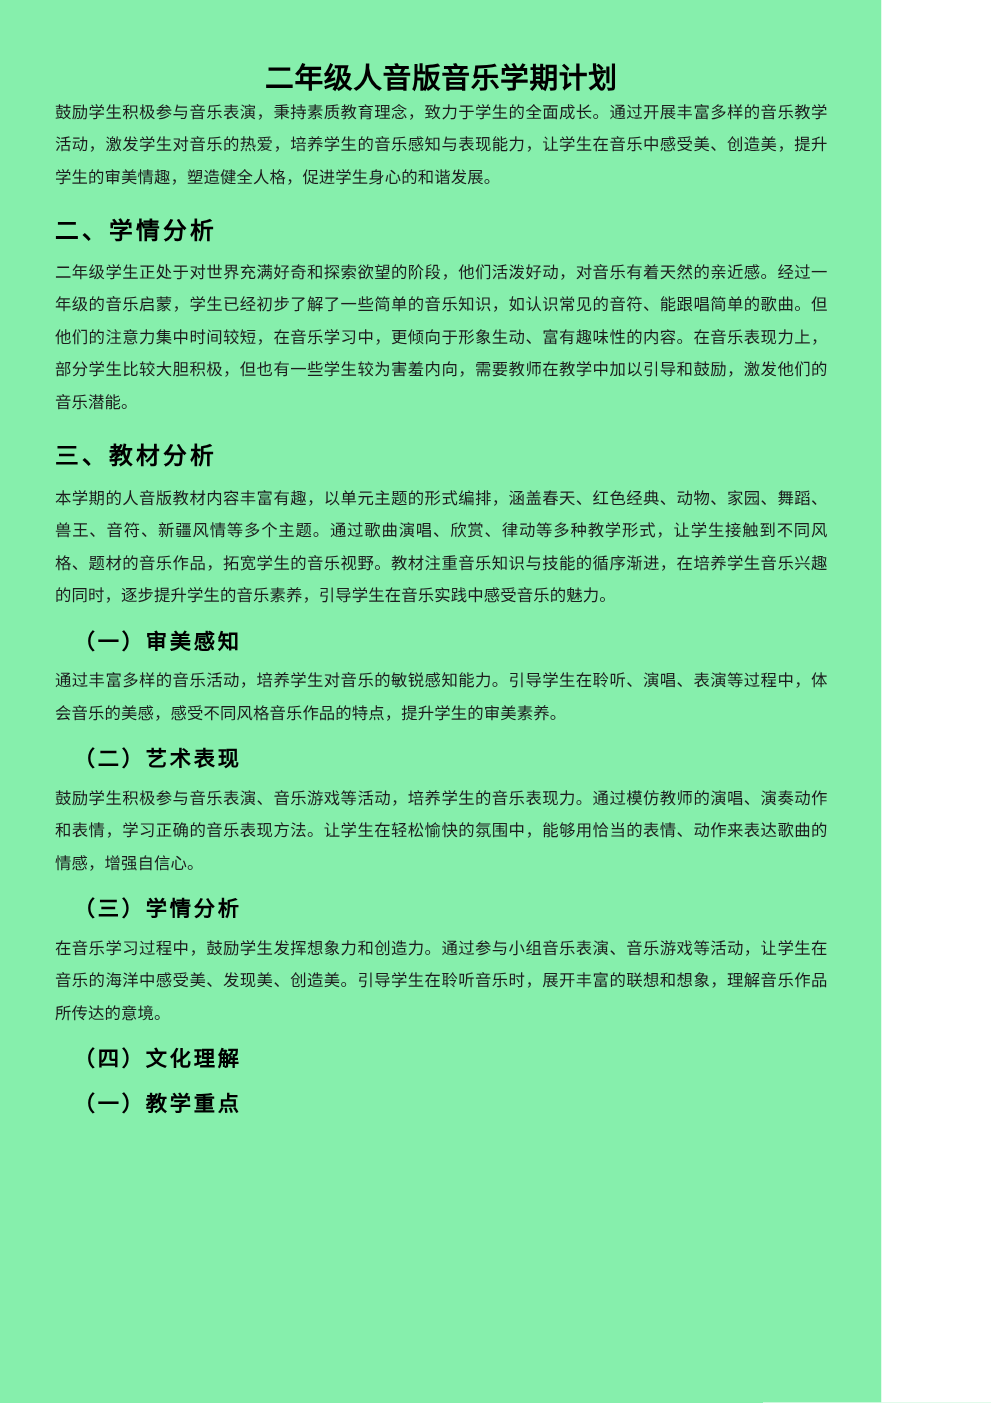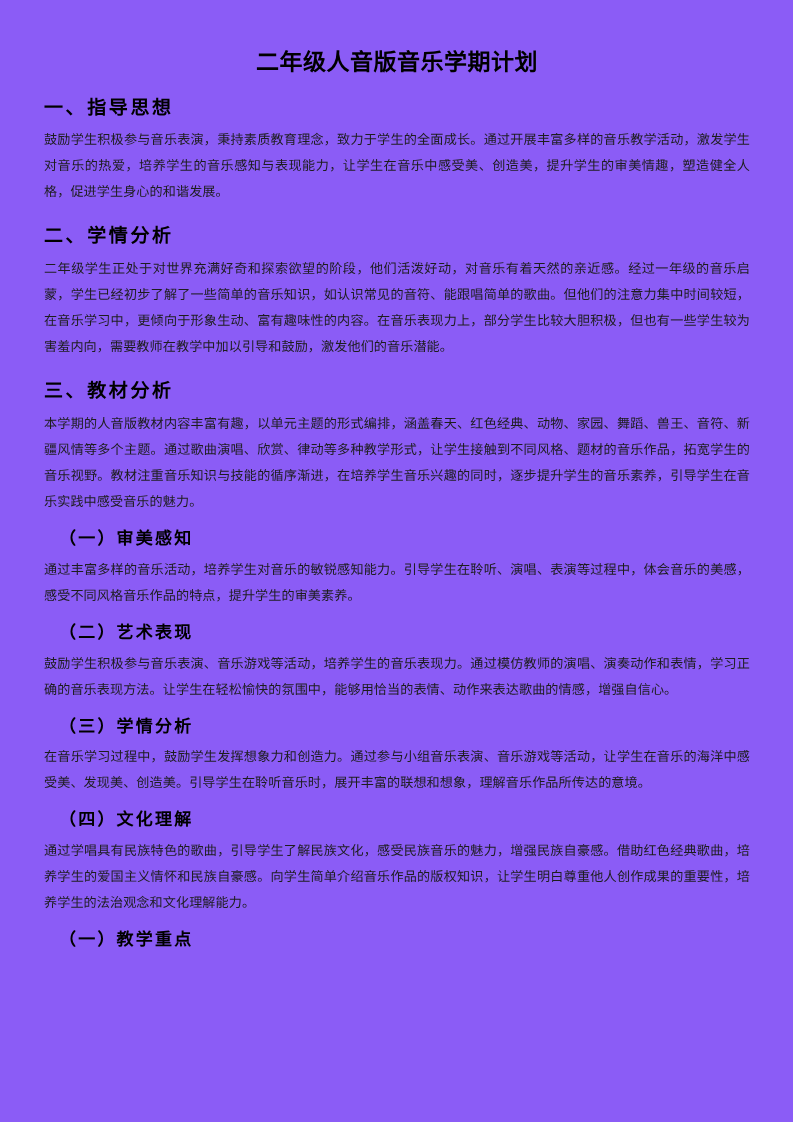--- a/index.html
+++ b/index.html
@@ -10,25 +10,25 @@
   }
   body {
     width: 793px;
     height: 1122px;
     font-family: "Liberation Sans", "DejaVu Sans", sans-serif;
     color: #1a1a1a;
     -webkit-font-smoothing: antialiased;
     overflow: hidden;
   }
   .page {
-    width: 793px;
+    width: 705px;
     height: 1122px;
     box-sizing: border-box;
     padding: 0 43px 0 44px;
-    background: #8b5cf6;
+    background: #86efac;
     position: relative;
   }
   .doc-title {
     font-size: 23px;
     font-weight: bold;
     text-align: center;
     letter-spacing: 0.5px;
     margin: 0;
     padding-top: 48px;
     line-height: 1.25;
@@ -61,38 +61,36 @@
     color: #1d1d1d;
   }
 </style>
 </head>
 <body>
 
 <div class="page">
 
   <h1 class="doc-title">二年级人音版音乐学期计划</h1>
 
-  <h2 class="section-heading">一、指导思想</h2>
   <p class="body-text">鼓励学生积极参与音乐表演，秉持素质教育理念，致力于学生的全面成长。通过开展丰富多样的音乐教学活动，激发学生对音乐的热爱，培养学生的音乐感知与表现能力，让学生在音乐中感受美、创造美，提升学生的审美情趣，塑造健全人格，促进学生身心的和谐发展。</p>
 
   <h2 class="section-heading">二、学情分析</h2>
   <p class="body-text">二年级学生正处于对世界充满好奇和探索欲望的阶段，他们活泼好动，对音乐有着天然的亲近感。经过一年级的音乐启蒙，学生已经初步了解了一些简单的音乐知识，如认识常见的音符、能跟唱简单的歌曲。但他们的注意力集中时间较短，在音乐学习中，更倾向于形象生动、富有趣味性的内容。在音乐表现力上，部分学生比较大胆积极，但也有一些学生较为害羞内向，需要教师在教学中加以引导和鼓励，激发他们的音乐潜能。</p>
 
   <h2 class="section-heading">三、教材分析</h2>
   <p class="body-text">本学期的人音版教材内容丰富有趣，以单元主题的形式编排，涵盖春天、红色经典、动物、家园、舞蹈、兽王、音符、新疆风情等多个主题。通过歌曲演唱、欣赏、律动等多种教学形式，让学生接触到不同风格、题材的音乐作品，拓宽学生的音乐视野。教材注重音乐知识与技能的循序渐进，在培养学生音乐兴趣的同时，逐步提升学生的音乐素养，引导学生在音乐实践中感受音乐的魅力。</p>
 
 
   <h3 class="sub-heading">（一）审美感知</h3>
   <p class="body-text">通过丰富多样的音乐活动，培养学生对音乐的敏锐感知能力。引导学生在聆听、演唱、表演等过程中，体会音乐的美感，感受不同风格音乐作品的特点，提升学生的审美素养。</p>
 
   <h3 class="sub-heading">（二）艺术表现</h3>
   <p class="body-text">鼓励学生积极参与音乐表演、音乐游戏等活动，培养学生的音乐表现力。通过模仿教师的演唱、演奏动作和表情，学习正确的音乐表现方法。让学生在轻松愉快的氛围中，能够用恰当的表情、动作来表达歌曲的情感，增强自信心。</p>
 
   <h3 class="sub-heading">（三）学情分析</h3>
   <p class="body-text">在音乐学习过程中，鼓励学生发挥想象力和创造力。通过参与小组音乐表演、音乐游戏等活动，让学生在音乐的海洋中感受美、发现美、创造美。引导学生在聆听音乐时，展开丰富的联想和想象，理解音乐作品所传达的意境。</p>
 
   <h3 class="sub-heading">（四）文化理解</h3>
-  <p class="body-text">通过学唱具有民族特色的歌曲，引导学生了解民族文化，感受民族音乐的魅力，增强民族自豪感。借助红色经典歌曲，培养学生的爱国主义情怀和民族自豪感。向学生简单介绍音乐作品的版权知识，让学生明白尊重他人创作成果的重要性，培养学生的法治观念和文化理解能力。</p>
 
 
   <h3 class="sub-heading">（一）教学重点</h3>
 
 </div>
 
 </body></html>

